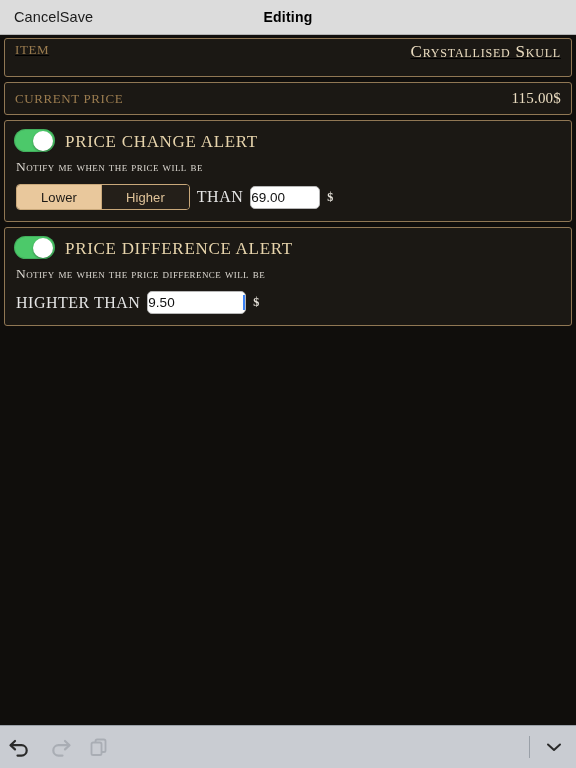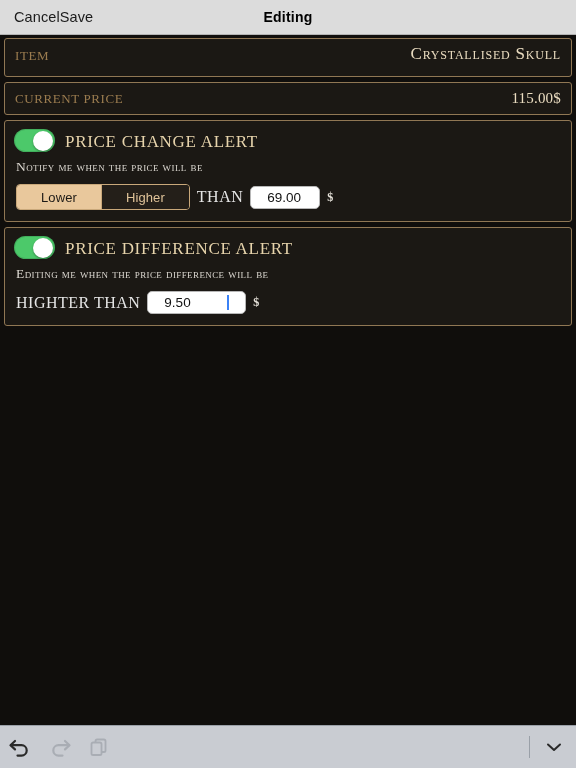--- a/index.html
+++ b/index.html
@@ -63,23 +63,24 @@
     background: #1b1814;
     border-radius: 3px;
     margin-bottom: 5px;
     box-sizing: border-box;
   }
 
   
   .row-item {
     height: 39px;
     display: flex;
-    align-items: flex-end;
+    align-items: flex-start;
     justify-content: space-between;
-    padding: 12px 10px;
+    padding: 3px 10px;
+    text-decoration: underline;
   }
   .label-small {
     font-family: "Liberation Serif", serif;
     font-variant: small-caps;
     font-size: 13px;
     color: #9b7c4f;
     letter-spacing: .6px;
   }
   .item-name {
     font-family: "Liberation Serif", serif;
@@ -193,21 +194,21 @@
   }
 
   .num-input {
     width: 70px;
     height: 23px;
     background: #ffffff;
     border: 1px solid #b7b7b7;
     border-radius: 5px;
     display: flex;
     align-items: center;
-    padding: 0 16px;
+    padding: 0 0;
     box-sizing: border-box;
     font-family: "Liberation Sans", sans-serif;
     font-size: 13.5px;
     color: #111;
     cursor: text;
     position: relative;
   }
   .num-input.wide { width: 99px; justify-content: space-between; }
   .caret {
     display: inline-block;
@@ -291,21 +292,21 @@
     </div>
   </div>
 
   <div class="panel panel-alert">
     <div class="alert-head">
       <div class="toggle">
         <div class="knob"></div>
       </div>
       <div class="alert-title">PRICE DIFFERENCE ALERT</div>
     </div>
-    <div class="alert-sub">Editing me when the price difference will be</div>
+    <div class="alert-sub">Notify me when the price difference will be</div>
     <div class="alert-controls">
       <span class="than-label">HIGHTER THAN</span>
       <div class="num-input wide">
         <span>9.50</span>
         <span class="caret"></span>
       </div>
       <span class="dollar">$</span>
     </div>
   </div>
 

